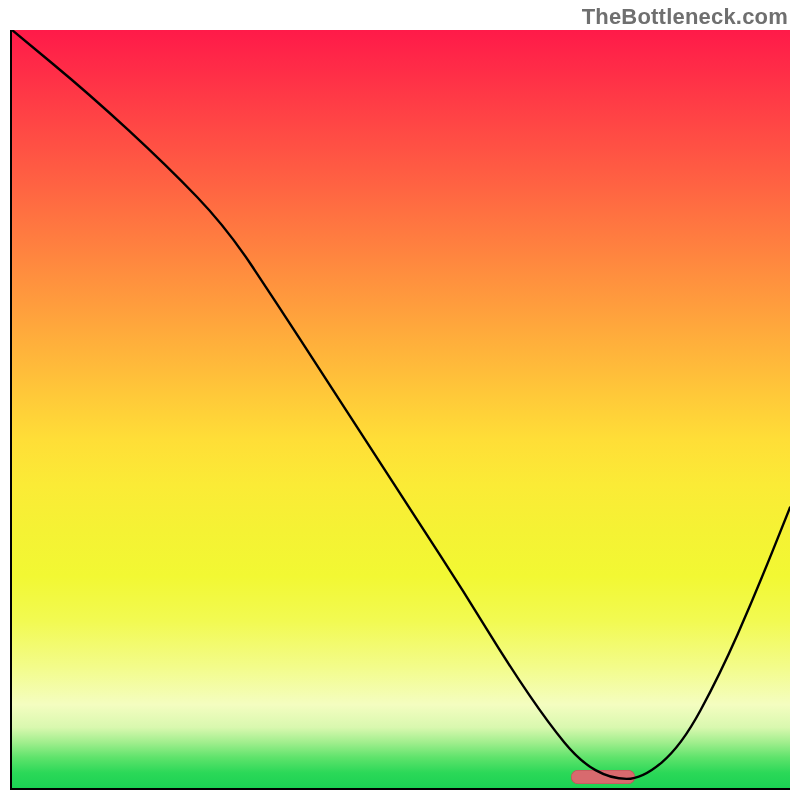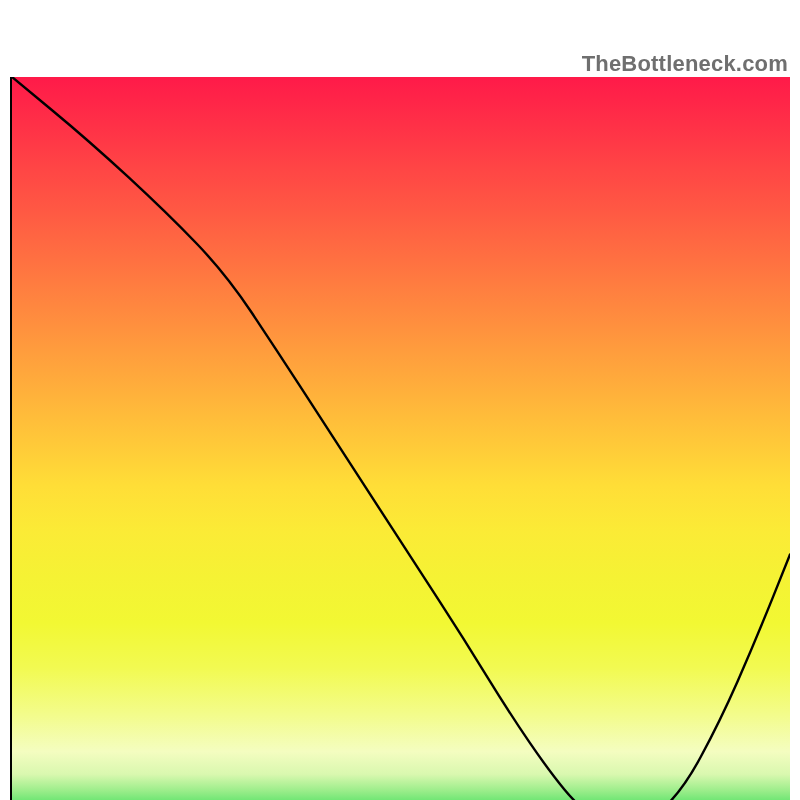--- a/index.html
+++ b/index.html
@@ -8,21 +8,20 @@
     width: 800px;
     height: 800px;
     background: #ffffff;
     overflow: hidden;
     font-family: Arial, Helvetica, sans-serif;
   }
   .stage {
     position: relative;
     width: 800px;
     height: 580px;
-    margin-top: 47px;
   }
   .watermark {
     position: absolute;
     top: 4px;
     right: 12px;
     font-size: 22px;
     font-weight: 600;
     color: #6f6f6f;
     letter-spacing: 0.2px;
   }

